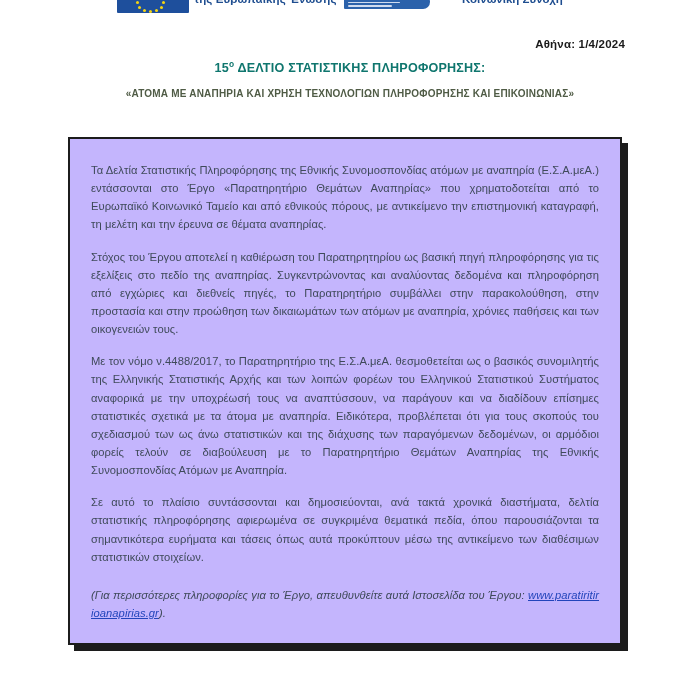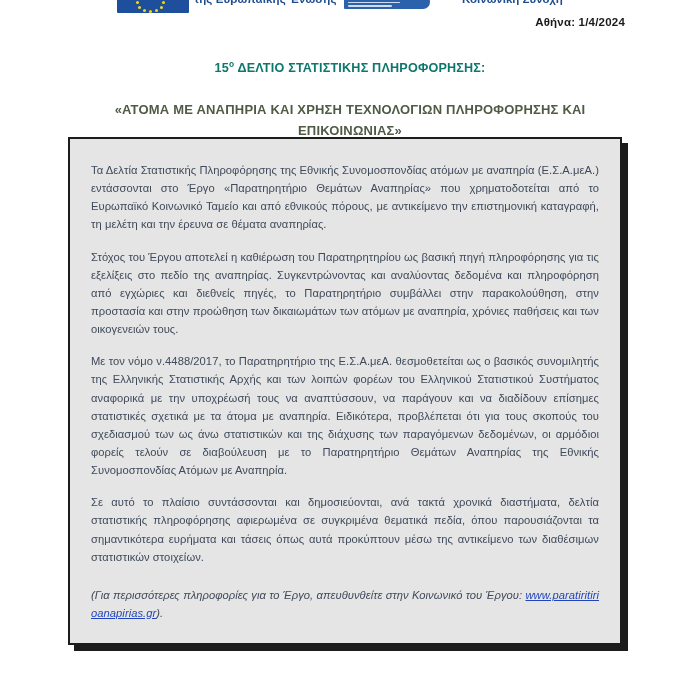--- a/index.html
+++ b/index.html
@@ -73,21 +73,21 @@
     top: 1px;
     font-size: 11.5px;
     font-weight: bold;
     color: #1f4e90;
     white-space: nowrap;
   }
 
   
   .date-line {
     position: absolute;
-    top: 16px;
+    top: 38px;
     right: 75px;
     font-size: 11.5px;
     font-weight: bold;
     color: #1a1a1a;
     letter-spacing: 0.2px;
   }
 
   
   .title-block {
     position: absolute;
@@ -101,22 +101,22 @@
     font-weight: bold;
     color: #0f766e;
     letter-spacing: 0.2px;
     line-height: 1.45;
   }
   .title-main sup {
     font-size: 8.4px;
     vertical-align: super;
   }
   .title-sub {
-    margin-top: 22px;
-    font-size: 13px;
+    margin-top: 9px;
+    font-size: 10px;
     font-weight: bold;
     color: #4f5b45;
     letter-spacing: 0.2px;
     line-height: 1.62;
   }
 
   
   .content-shadow {
     position: absolute;
     left: 74px;
@@ -124,21 +124,21 @@
     width: 554px;
     height: 508px;
     background: #1c1c1c;
   }
   .content-box {
     position: absolute;
     left: 68px;
     top: 137px;
     width: 554px;
     height: 508px;
-    background: #e5e5e5;
+    background: #c4b5fd;
     border: 2.5px solid #1c1c1c;
     box-sizing: border-box;
     padding: 22px 21px 18px 21px;
   }
   .para {
     font-family: "Liberation Sans", sans-serif;
     font-size: 11.2px;
     line-height: 1.62;
     color: #3f4a5a;
     text-align: justify;
@@ -188,14 +188,14 @@
   </div>
   <div class="title-sub">«ΑΤΟΜΑ ΜΕ ΑΝΑΠΗΡΙΑ ΚΑΙ ΧΡΗΣΗ ΤΕΧΝΟΛΟΓΙΩΝ ΠΛΗΡΟΦΟΡΗΣΗΣ ΚΑΙ ΕΠΙΚΟΙΝΩΝΙΑΣ»</div>
 </div>
 
 <div class="content-shadow"></div>
 <div class="content-box">
   <p class="para">Τα Δελτία Στατιστικής Πληροφόρησης της Εθνικής Συνομοσπονδίας ατόμων με αναπηρία (Ε.Σ.Α.μεΑ.) εντάσσονται στο Έργο «Παρατηρητήριο Θεμάτων Αναπηρίας» που χρηματοδοτείται από το Ευρωπαϊκό Κοινωνικό Ταμείο και από εθνικούς πόρους, με αντικείμενο την επιστημονική καταγραφή, τη μελέτη και την έρευνα σε θέματα αναπηρίας.</p>
   <p class="para">Στόχος του Έργου αποτελεί η καθιέρωση του Παρατηρητηρίου ως βασική πηγή πληροφόρησης για τις εξελίξεις στο πεδίο της αναπηρίας. Συγκεντρώνοντας και αναλύοντας δεδομένα και πληροφόρηση από εγχώριες και διεθνείς πηγές, το Παρατηρητήριο συμβάλλει στην παρακολούθηση, στην προστασία και στην προώθηση των δικαιωμάτων των ατόμων με αναπηρία, χρόνιες παθήσεις και των οικογενειών τους.</p>
   <p class="para">Με τον νόμο ν.4488/2017, το Παρατηρητήριο της Ε.Σ.Α.μεΑ. θεσμοθετείται ως ο βασικός συνομιλητής της Ελληνικής Στατιστικής Αρχής και των λοιπών φορέων του Ελληνικού Στατιστικού Συστήματος αναφορικά με την υποχρέωσή τους να αναπτύσσουν, να παράγουν και να διαδίδουν επίσημες στατιστικές σχετικά με τα άτομα με αναπηρία. Ειδικότερα, προβλέπεται ότι για τους σκοπούς του σχεδιασμού των ως άνω στατιστικών και της διάχυσης των παραγόμενων δεδομένων, οι αρμόδιοι φορείς τελούν σε διαβούλευση με το Παρατηρητήριο Θεμάτων Αναπηρίας της Εθνικής Συνομοσπονδίας Ατόμων με Αναπηρία.</p>
   <p class="para">Σε αυτό το πλαίσιο συντάσσονται και δημοσιεύονται, ανά τακτά χρονικά διαστήματα, δελτία στατιστικής πληροφόρησης αφιερωμένα σε συγκριμένα θεματικά πεδία, όπου παρουσιάζονται τα σημαντικότερα ευρήματα και τάσεις όπως αυτά προκύπτουν μέσω της αντικείμενο των διαθέσιμων στατιστικών στοιχείων.</p>
-  <p class="para para-italic"><span>(Για περισσότερες πληροφορίες για το Έργο, απευθυνθείτε στην Κοινωνικό του Έργου: </span><a class="link" href="#">www.paratiritirioanapirias.gr</a><span>).</span></p>
+  <p class="para para-italic"><span>(Για περισσότερες πληροφορίες για το Έργο, απευθυνθείτε αυτά Ιστοσελίδα του Έργου: </span><a class="link" href="#">www.paratiritirioanapirias.gr</a><span>).</span></p>
 </div>
 
 </body></html>

